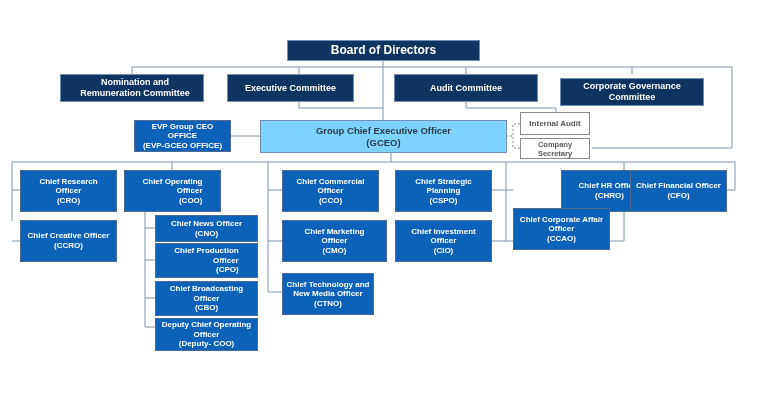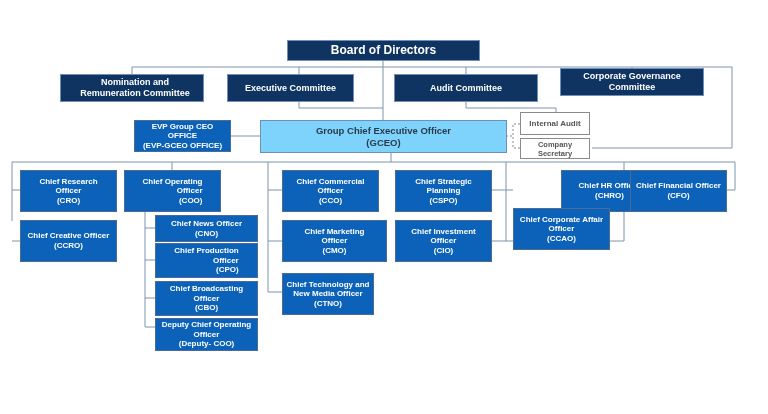--- a/index.html
+++ b/index.html
@@ -62,21 +62,21 @@
   <line x1="609" y1="241" x2="624" y2="241"></line>
   <line x1="726" y1="190" x2="735" y2="190"></line>
 </svg>
 
 <div class="box navy" style="left:287px;top:40px;width:193px;height:21px;font-size:12px;">Board of Directors</div>
 
 <div class="box navy" style="left:60px;top:74px;width:144px;height:28px;padding-left:6px;">Nomination and
 Remuneration Committee</div>
 <div class="box navy" style="left:227px;top:74px;width:127px;height:28px;">Executive Committee</div>
 <div class="box navy" style="left:394px;top:74px;width:144px;height:28px;">Audit Committee</div>
-<div class="box navy" style="left:560px;top:68px;width:144px;height:28px;">Corporate Governance
+<div class="box navy" style="left:560px;top:78px;width:144px;height:28px;">Corporate Governance
 Committee</div>
 
 <div class="box blue" style="left:134px;top:120px;width:97px;height:32px;">EVP Group CEO
 OFFICE
 (EVP-GCEO OFFICE)</div>
 <div class="box light" style="left:260px;top:120px;width:247px;height:33px;">Group Chief Executive Officer
 (GCEO)</div>
 <div class="box white" style="left:520px;top:112px;width:70px;height:23px;">Internal Audit</div>
 <div class="box white" style="left:520px;top:138px;width:70px;height:21px;font-size:7.5px;">Company
 Secretary</div>

